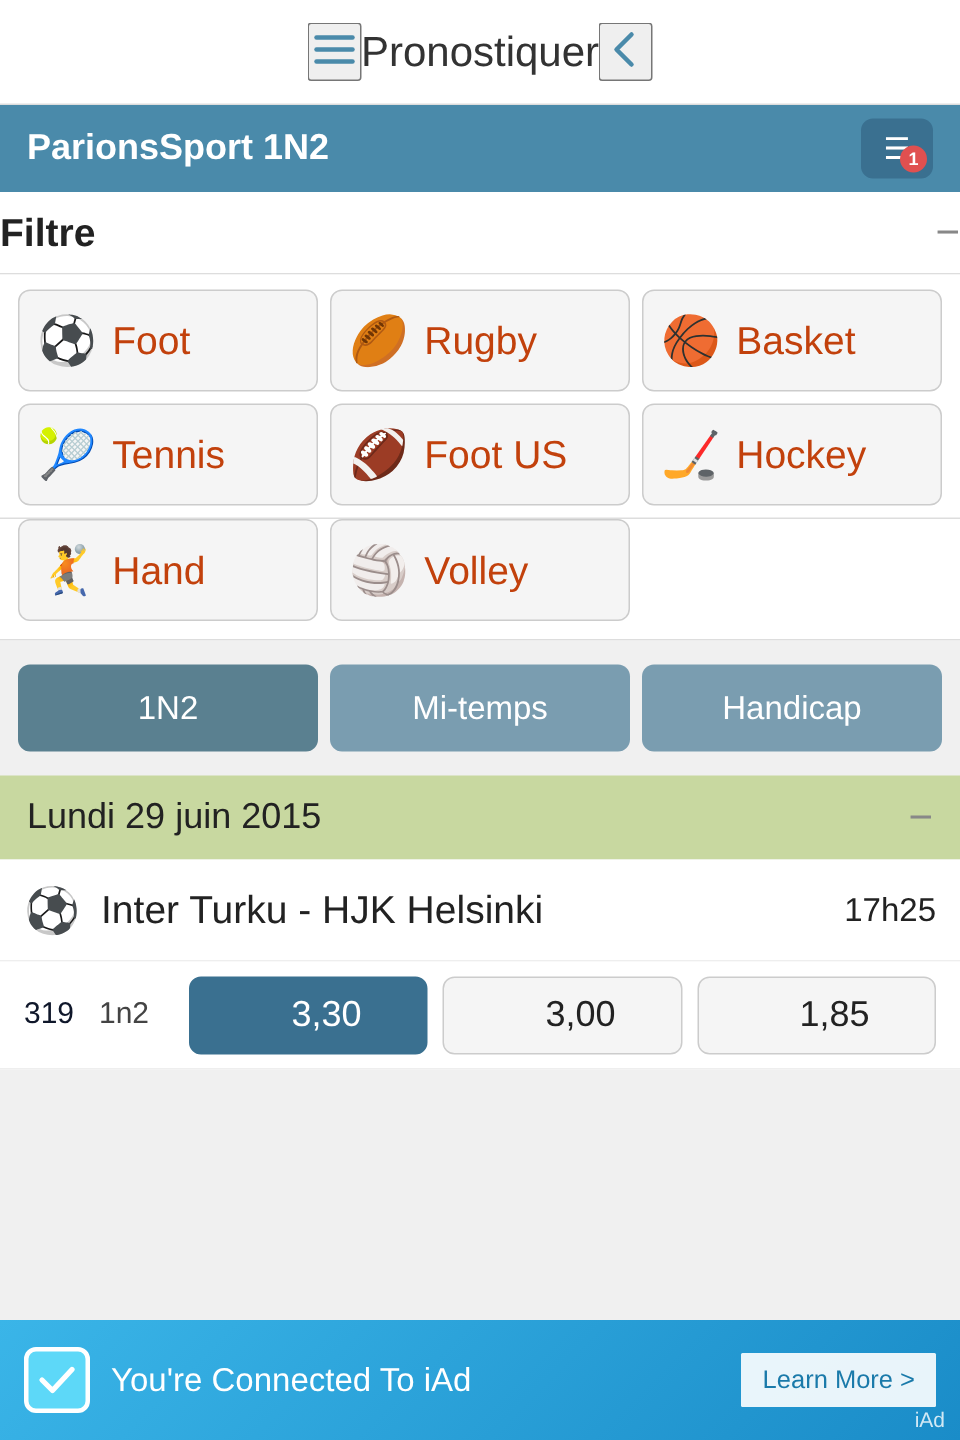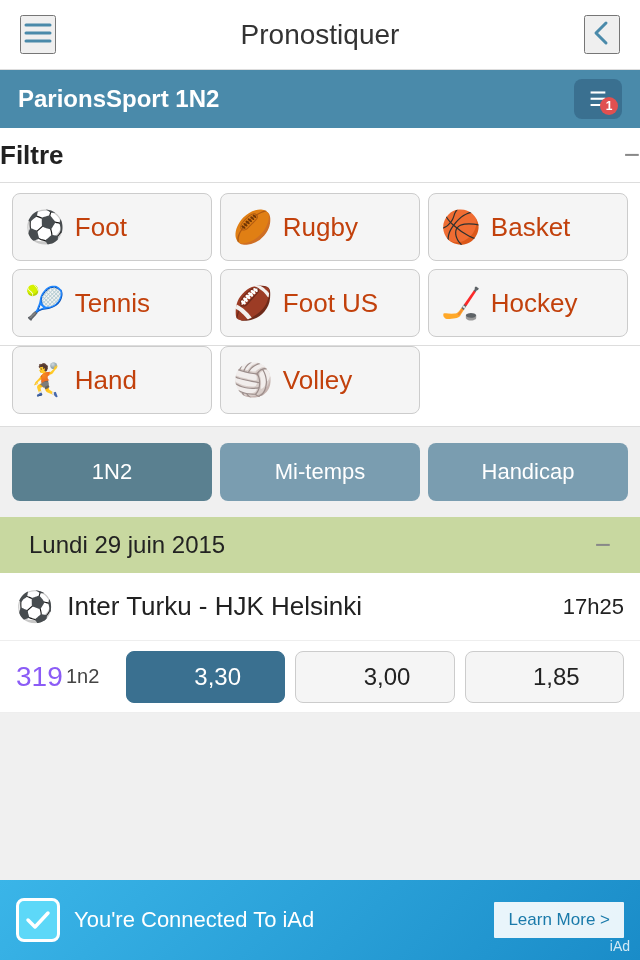--- a/index.html
+++ b/index.html
@@ -11,21 +11,21 @@
       background: #f0f0f0;
       position: relative;
     }
 
     
     .header {
       background: #fff;
       height: 70px;
       display: flex;
       align-items: center;
-      justify-content: space-between;
+      justify-content: center;
       padding: 0 20px;
       border-bottom: 1px solid #ddd;
     }
     .header-title {
       font-size: 28px;
       font-weight: 500;
       color: #333;
     }
     .hamburger-icon svg, .back-icon svg {
       width: 32px; height: 32px;
@@ -161,21 +161,21 @@
       background: #5a8090;
     }
 
     
     .date-header {
       background: #c8d8a0;
       height: 56px;
       display: flex;
       align-items: center;
       justify-content: space-between;
-      padding: 0 29px;
+      padding: 0 18px;
     }
     .date-text {
       font-size: 24px;
       color: #222;
     }
 
     
     .match-row {
       background: #fff;
       height: 68px;
@@ -203,22 +203,22 @@
     .odds-row {
       background: #fff;
       height: 72px;
       display: flex;
       align-items: center;
       padding: 0 16px;
       gap: 10px;
       border-bottom: 1px solid #eee;
     }
     .odds-id {
-      font-size: 28px;
-      color: #8b5cf6;
+      font-size: 20px;
+      color: #0f172a;
       width: 40px;
     }
     .odds-type {
       font-size: 20px;
       color: #444;
       width: 50px;
     }
     .odds-btn {
       flex: 1;
       height: 52px;

